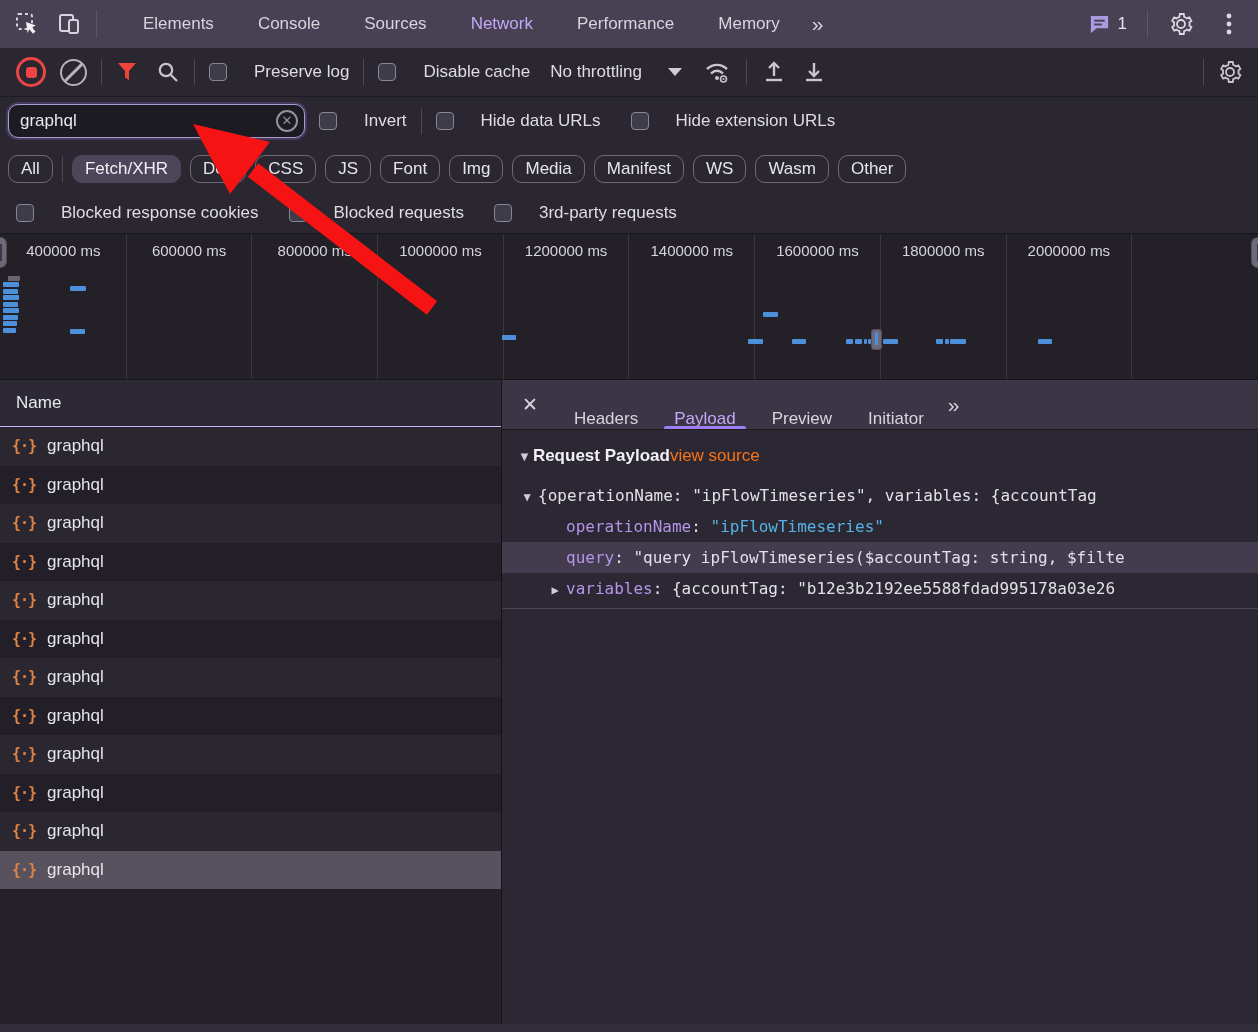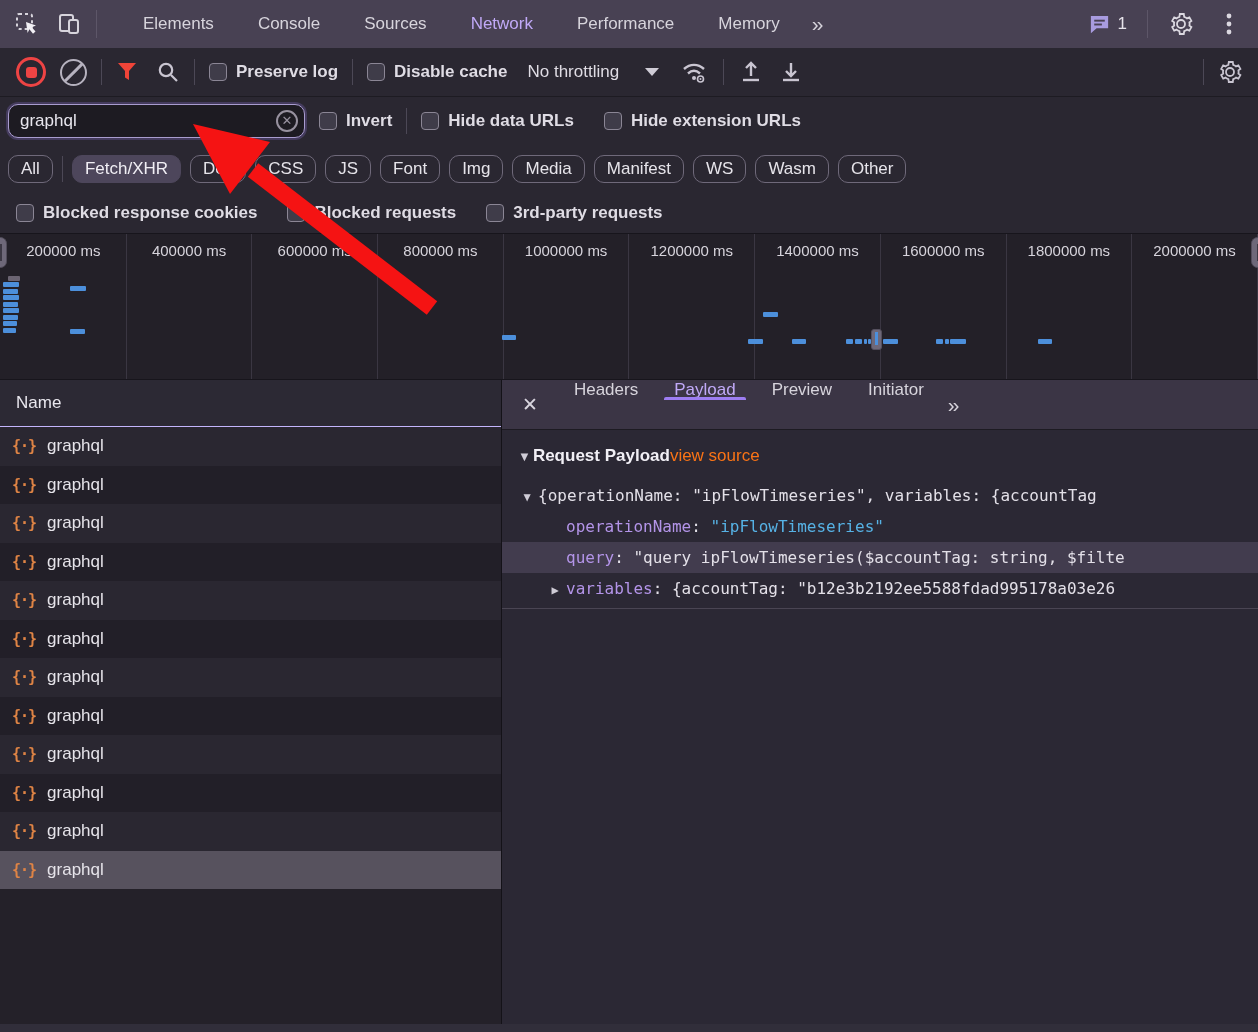--- a/index.html
+++ b/index.html
@@ -24,21 +24,21 @@
   #tabbar-right{margin-left:auto;display:flex;align-items:center;gap:6px;padding-right:8px;}
   #issues-btn{display:flex;align-items:center;gap:7px;padding:0 8px;}
   #issues-count{font-size:17px;color:#e6e3ea;}
 
   
   #toolbar{left:0;top:48px;width:1258px;height:49px;background:#2a2731;border-bottom:1px solid #1d1b22;display:flex;align-items:center;gap:14px;padding-left:16px;box-sizing:border-box;}
   #record-btn{width:24px;height:24px;border:3px solid #ee4444;border-radius:50%;display:flex;align-items:center;justify-content:center;flex:none;}
   #record-btn .inner{width:11px;height:11px;background:#ee4444;border-radius:3px;}
   #clear-btn{width:23px;height:23px;border:2.5px solid #b6b2bf;border-radius:50%;position:relative;flex:none;}
   #clear-btn::after{content:"";position:absolute;left:-1px;top:10px;width:25px;height:2.5px;background:#b6b2bf;transform:rotate(-45deg);}
-  .cb-group{display:flex;align-items:center;gap:9px;font-weight:bold;}
+  .cb-group{display:flex;align-items:center;gap:27px;}
   .checkbox{width:18px;height:18px;border:1.5px solid #8b8695;border-radius:4px;background:#3f3c49;flex:none;box-sizing:border-box;}
   .cb-label{font-size:17px;color:#dfdce4;white-space:nowrap;}
   #throttling{display:flex;align-items:center;gap:26px;padding:0 6px;}
   #throttling .lbl{font-size:17px;color:#dfdce4;}
   .caret-down{width:0;height:0;border-left:7px solid transparent;border-right:7px solid transparent;border-top:8px solid #cfccd6;}
   #toolbar-gear{margin-left:auto;display:flex;align-items:center;gap:14px;padding-right:16px;}
 
   
   #filterrow{left:0;top:97px;width:1258px;height:48px;background:#2a2731;display:flex;align-items:center;gap:14px;padding-left:8px;box-sizing:border-box;}
   #filter-input-wrap{position:relative;flex:none;}
@@ -69,21 +69,21 @@
   .req-row{height:38.5px;display:flex;align-items:center;gap:11px;padding-left:12px;box-sizing:border-box;}
   .req-row.odd{background:#2a2731;}
   .req-row.even{background:#221f28;}
   .req-row.sel{background:#57525e;}
   .req-icon{font-family:"DejaVu Sans Mono",monospace;font-weight:bold;font-size:15px;color:#df8445;letter-spacing:-1px;}
   .req-name{font-size:17px;color:#e6e4ea;}
 
   #details-panel{left:501px;top:380px;width:757px;height:652px;background:#2b2834;border-left:1px solid #141218;box-sizing:border-box;}
   #detail-tabstrip{height:49px;background:#3b3545;border-bottom:1px solid #1d1b22;display:flex;align-items:stretch;}
   #close-details{display:flex;align-items:center;padding:0 18px 0 20px;color:#d8d5de;font-size:19px;}
-  #detail-tabs{display:flex;align-items:flex-start;}
+  #detail-tabs{display:flex;align-items:flex-end;}
   .dtab{position:relative;display:flex;align-items:center;padding:0 18px;font-size:17px;color:#d7d4dc;}
   .dtab.sel{color:#c0a9f7;}
   .dtab.sel::after{content:"";position:absolute;left:8px;right:8px;bottom:0;height:3px;background:#9d7df2;border-radius:2px 2px 0 0;}
   #detail-tabstrip .chevrons{line-height:49px;padding:0 6px;}
 
   #payload-head{display:flex;align-items:baseline;margin:16px 0 0 16px;}
   .tri{display:inline-block;color:#cfccd6;font-size:13px;}
   #payload-title{font-size:17px;font-weight:bold;color:#f1eff5;margin-left:2px;}
   #view-source{font-size:17px;color:#f97316;}
 
@@ -265,21 +265,20 @@
     <span class="cb-label">Blocked requests</span>
   </span>
   <span class="cb-group">
     <span class="checkbox"></span>
     <span class="cb-label">3rd-party requests</span>
   </span>
 </div>
 
 <div id="overview" class="abs">
   <div id="overview-cols">
-      <div class="ov-col"><span class="ov-label">200000 ms</span></div>
       <div class="ov-col"><span class="ov-label">400000 ms</span></div>
       <div class="ov-col"><span class="ov-label">600000 ms</span></div>
       <div class="ov-col"><span class="ov-label">800000 ms</span></div>
       <div class="ov-col"><span class="ov-label">1000000 ms</span></div>
       <div class="ov-col"><span class="ov-label">1200000 ms</span></div>
       <div class="ov-col"><span class="ov-label">1400000 ms</span></div>
       <div class="ov-col"><span class="ov-label">1600000 ms</span></div>
       <div class="ov-col"><span class="ov-label">1800000 ms</span></div>
       <div class="ov-col"><span class="ov-label">2000000 ms</span></div>
     </div>

